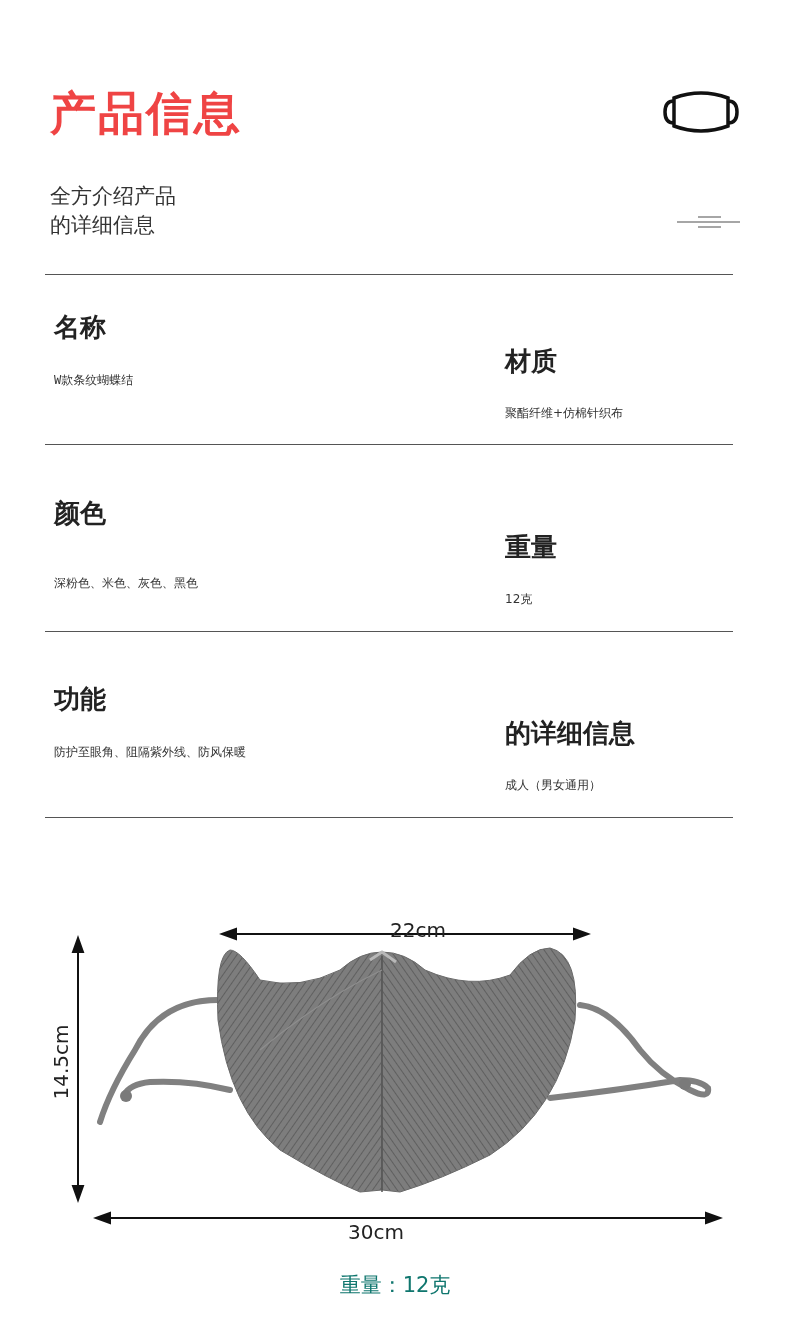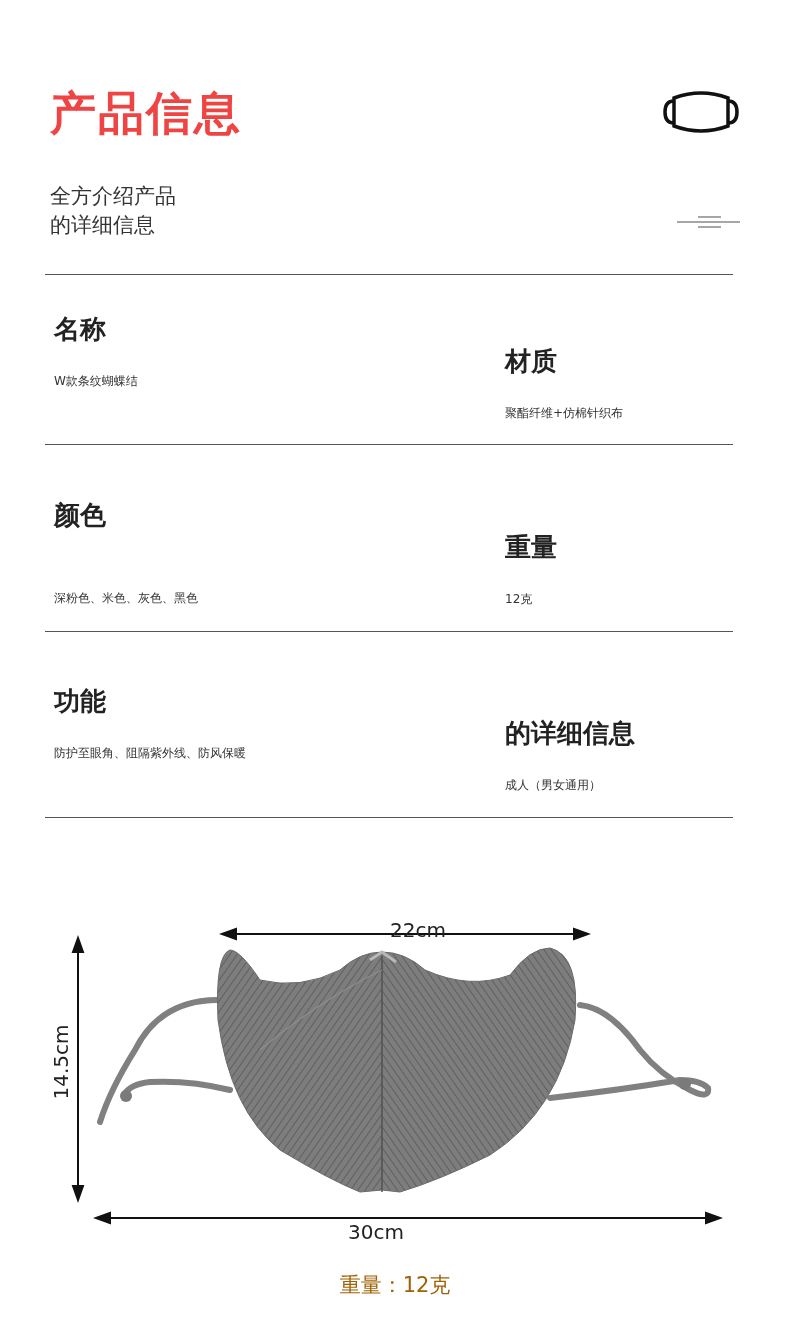--- a/index.html
+++ b/index.html
@@ -6,25 +6,25 @@
   body { width: 790px; height: 1327px; position: relative; overflow: hidden;
          font-family: "DejaVu Sans", "Liberation Sans", sans-serif; color: #222222; }
   .abs { position: absolute; }
   .title { left: 50px; top: 80px; font-size: 46px; font-weight: bold; letter-spacing: 2px; color: #ef4444; line-height: 66px; }
   .subtitle { left: 50px; top: 182px; font-size: 21px; line-height: 29px; color: #333; }
   .mask-icon { left: 662px; top: 84px; width: 78px; height: 58px; }
   .deco-lines { left: 676px; top: 214px; width: 64px; height: 16px; }
   .hr { left: 45px; width: 688px; height: 1px; background: #555555; }
   .label { font-size: 26px; font-weight: bold; color: #222; line-height: 34px; }
   .value { font-size: 12px; color: #333; line-height: 28px; }
-  .col-left { left: 54px; }
+  .col-left { left: 54px; font-family: Liberation Mono, monospace; }
   .col-right { left: 505px; margin-top: 32px; }
   .figure { left: 40px; top: 890px; width: 710px; height: 340px; }
   .dim-label { font-size: 20px; color: #222; }
-  .caption { left: 0; width: 790px; top: 1271px; text-align: center; font-size: 21px; color: #a16207; }
+  .caption { left: 0; width: 790px; top: 1271px; text-align: center; font-size: 21px; color: #0f766e; }
 </style>
 </head>
 <body>
 
 <div class="abs title">产品信息</div>
 <div class="abs subtitle">
   <div>全方介绍产品</div>
   <div>的详细信息</div>
 </div>
 
@@ -43,21 +43,21 @@
 <div class="abs hr" style="top:274px;"></div>
 
 <div class="abs label col-left" style="top:312px;">名称</div>
 <div class="abs value col-left" style="top:367px;">W款条纹蝴蝶结</div>
 <div class="abs label col-right" style="top:312px;">材质</div>
 <div class="abs value col-right" style="top:367px;">聚酯纤维+仿棉针织布</div>
 
 <div class="abs hr" style="top:444px;"></div>
 
 <div class="abs label col-left" style="top:498px;">颜色</div>
-<div class="abs value col-left" style="top:584px;">深粉色、米色、灰色、黑色</div>
+<div class="abs value col-left" style="top:570px;">深粉色、米色、灰色、黑色</div>
 <div class="abs label col-right" style="top:498px;">重量</div>
 <div class="abs value col-right" style="top:553px;">12克</div>
 
 <div class="abs hr" style="top:631px;"></div>
 
 <div class="abs label col-left" style="top:684px;">功能</div>
 <div class="abs value col-left" style="top:739px;">防护至眼角、阻隔紫外线、防风保暖</div>
 <div class="abs label col-right" style="top:684px;">的详细信息</div>
 <div class="abs value col-right" style="top:739px;">成人（男女通用）</div>
 

